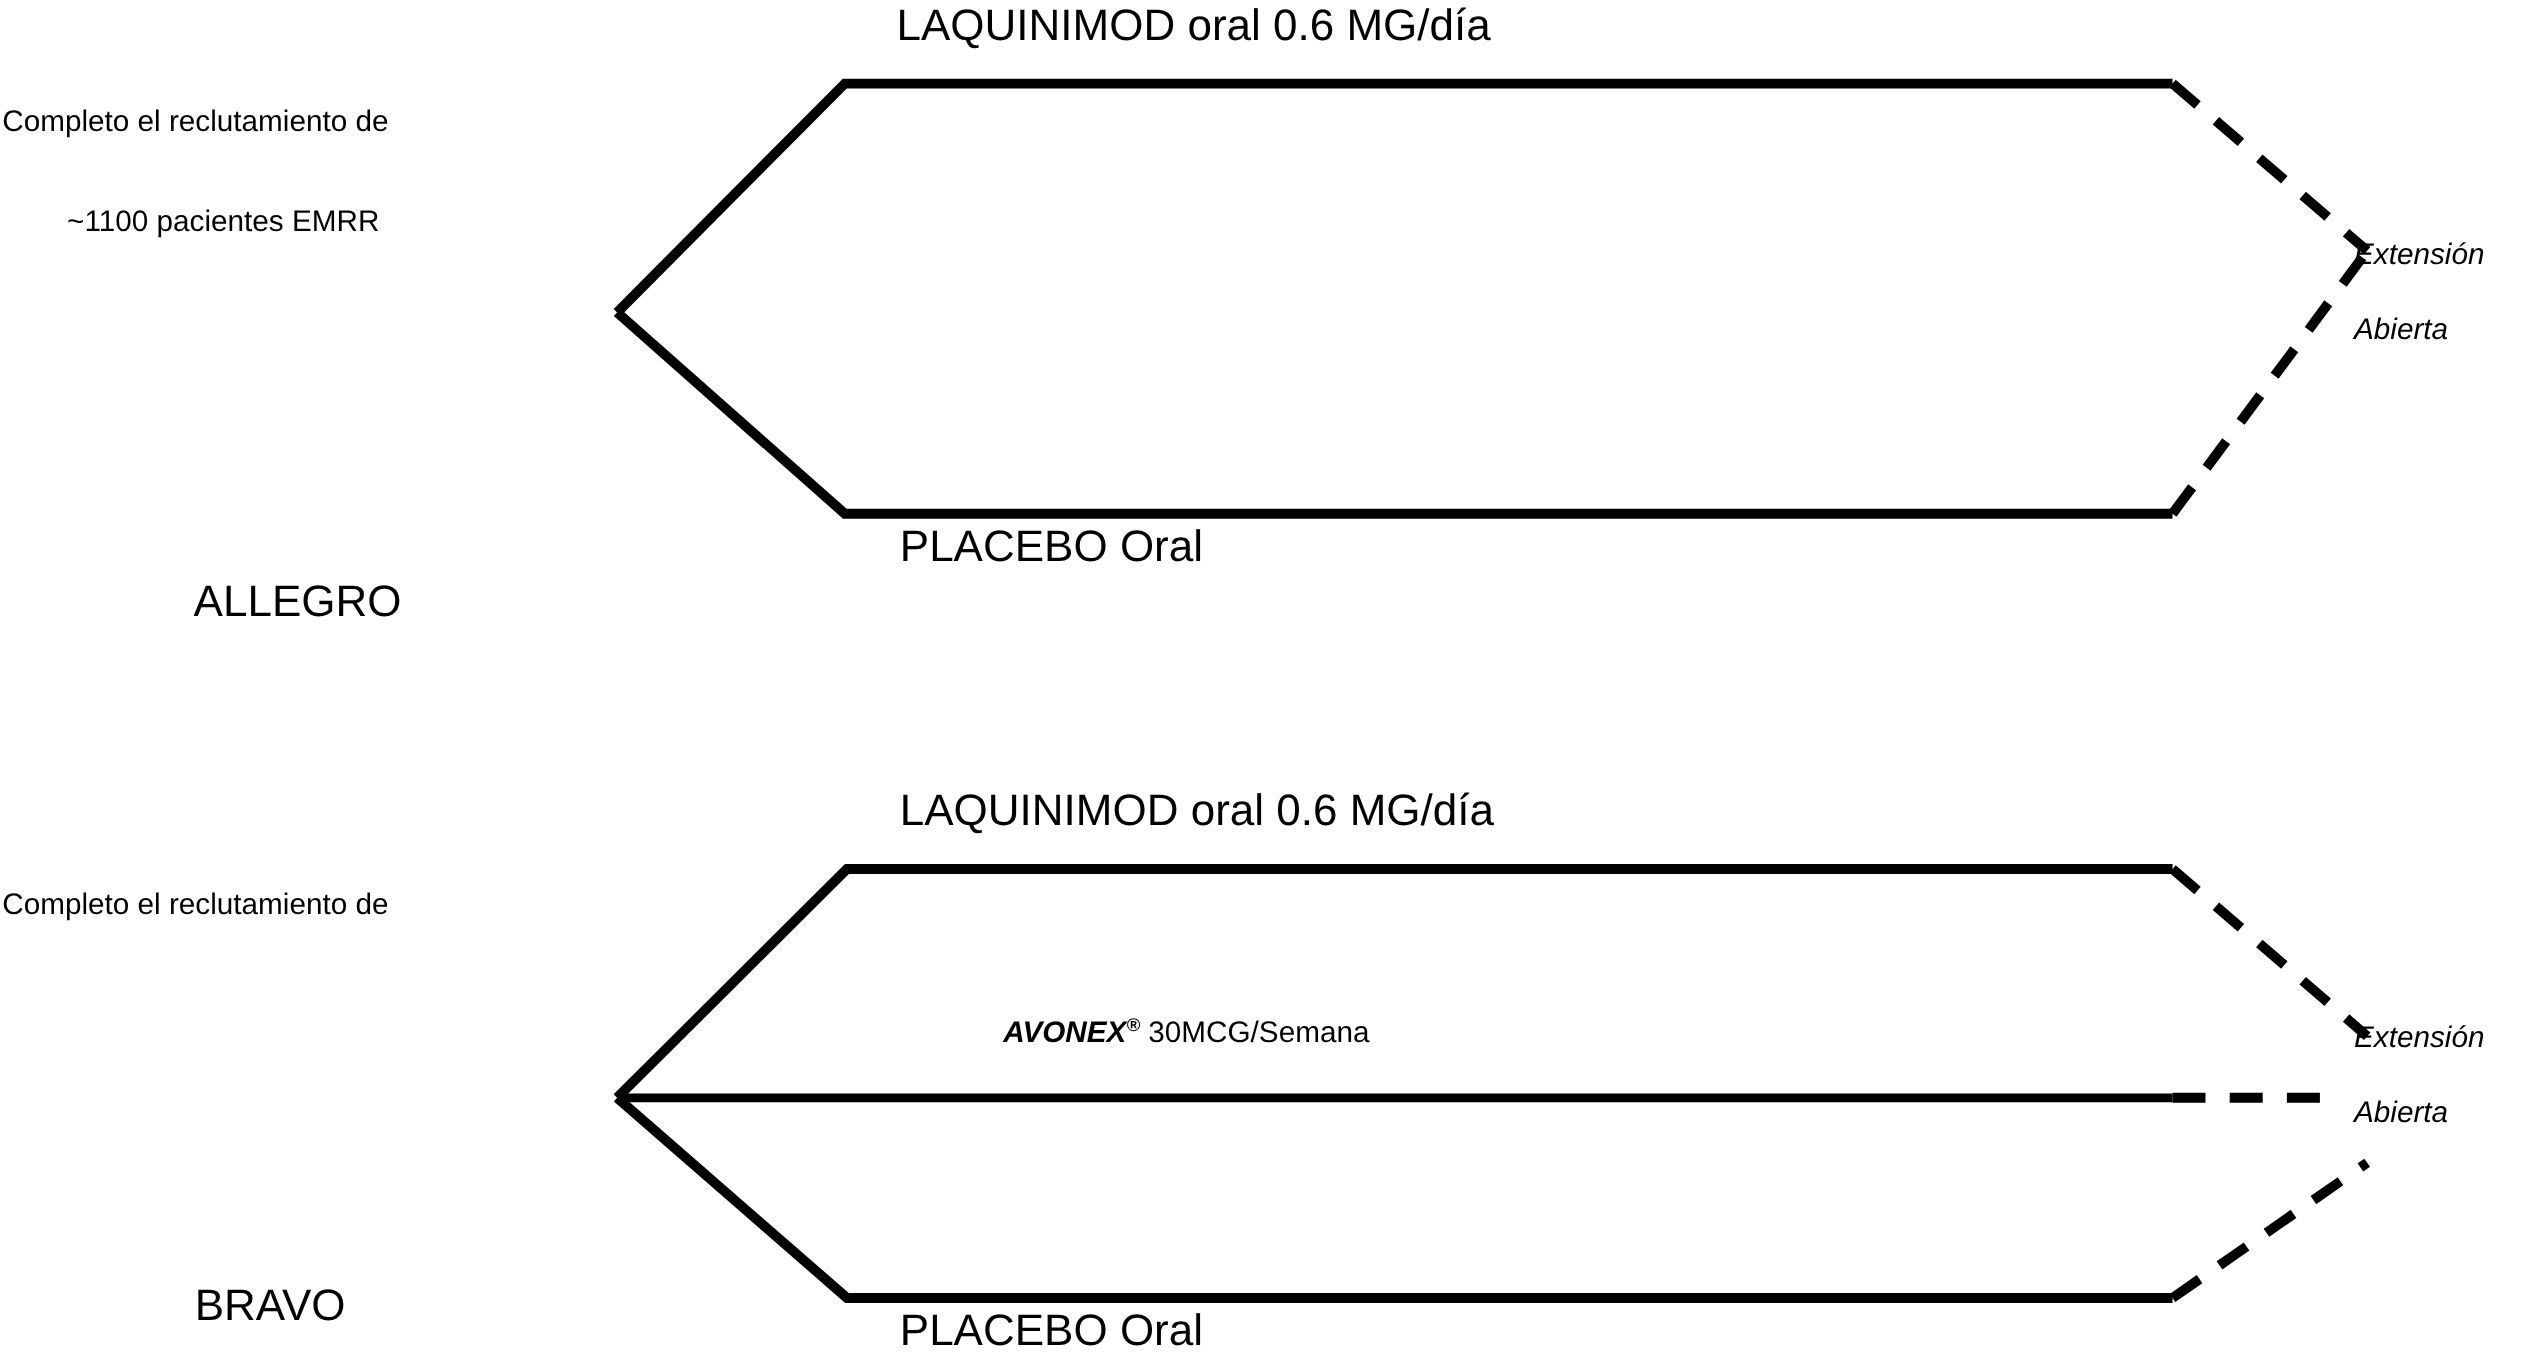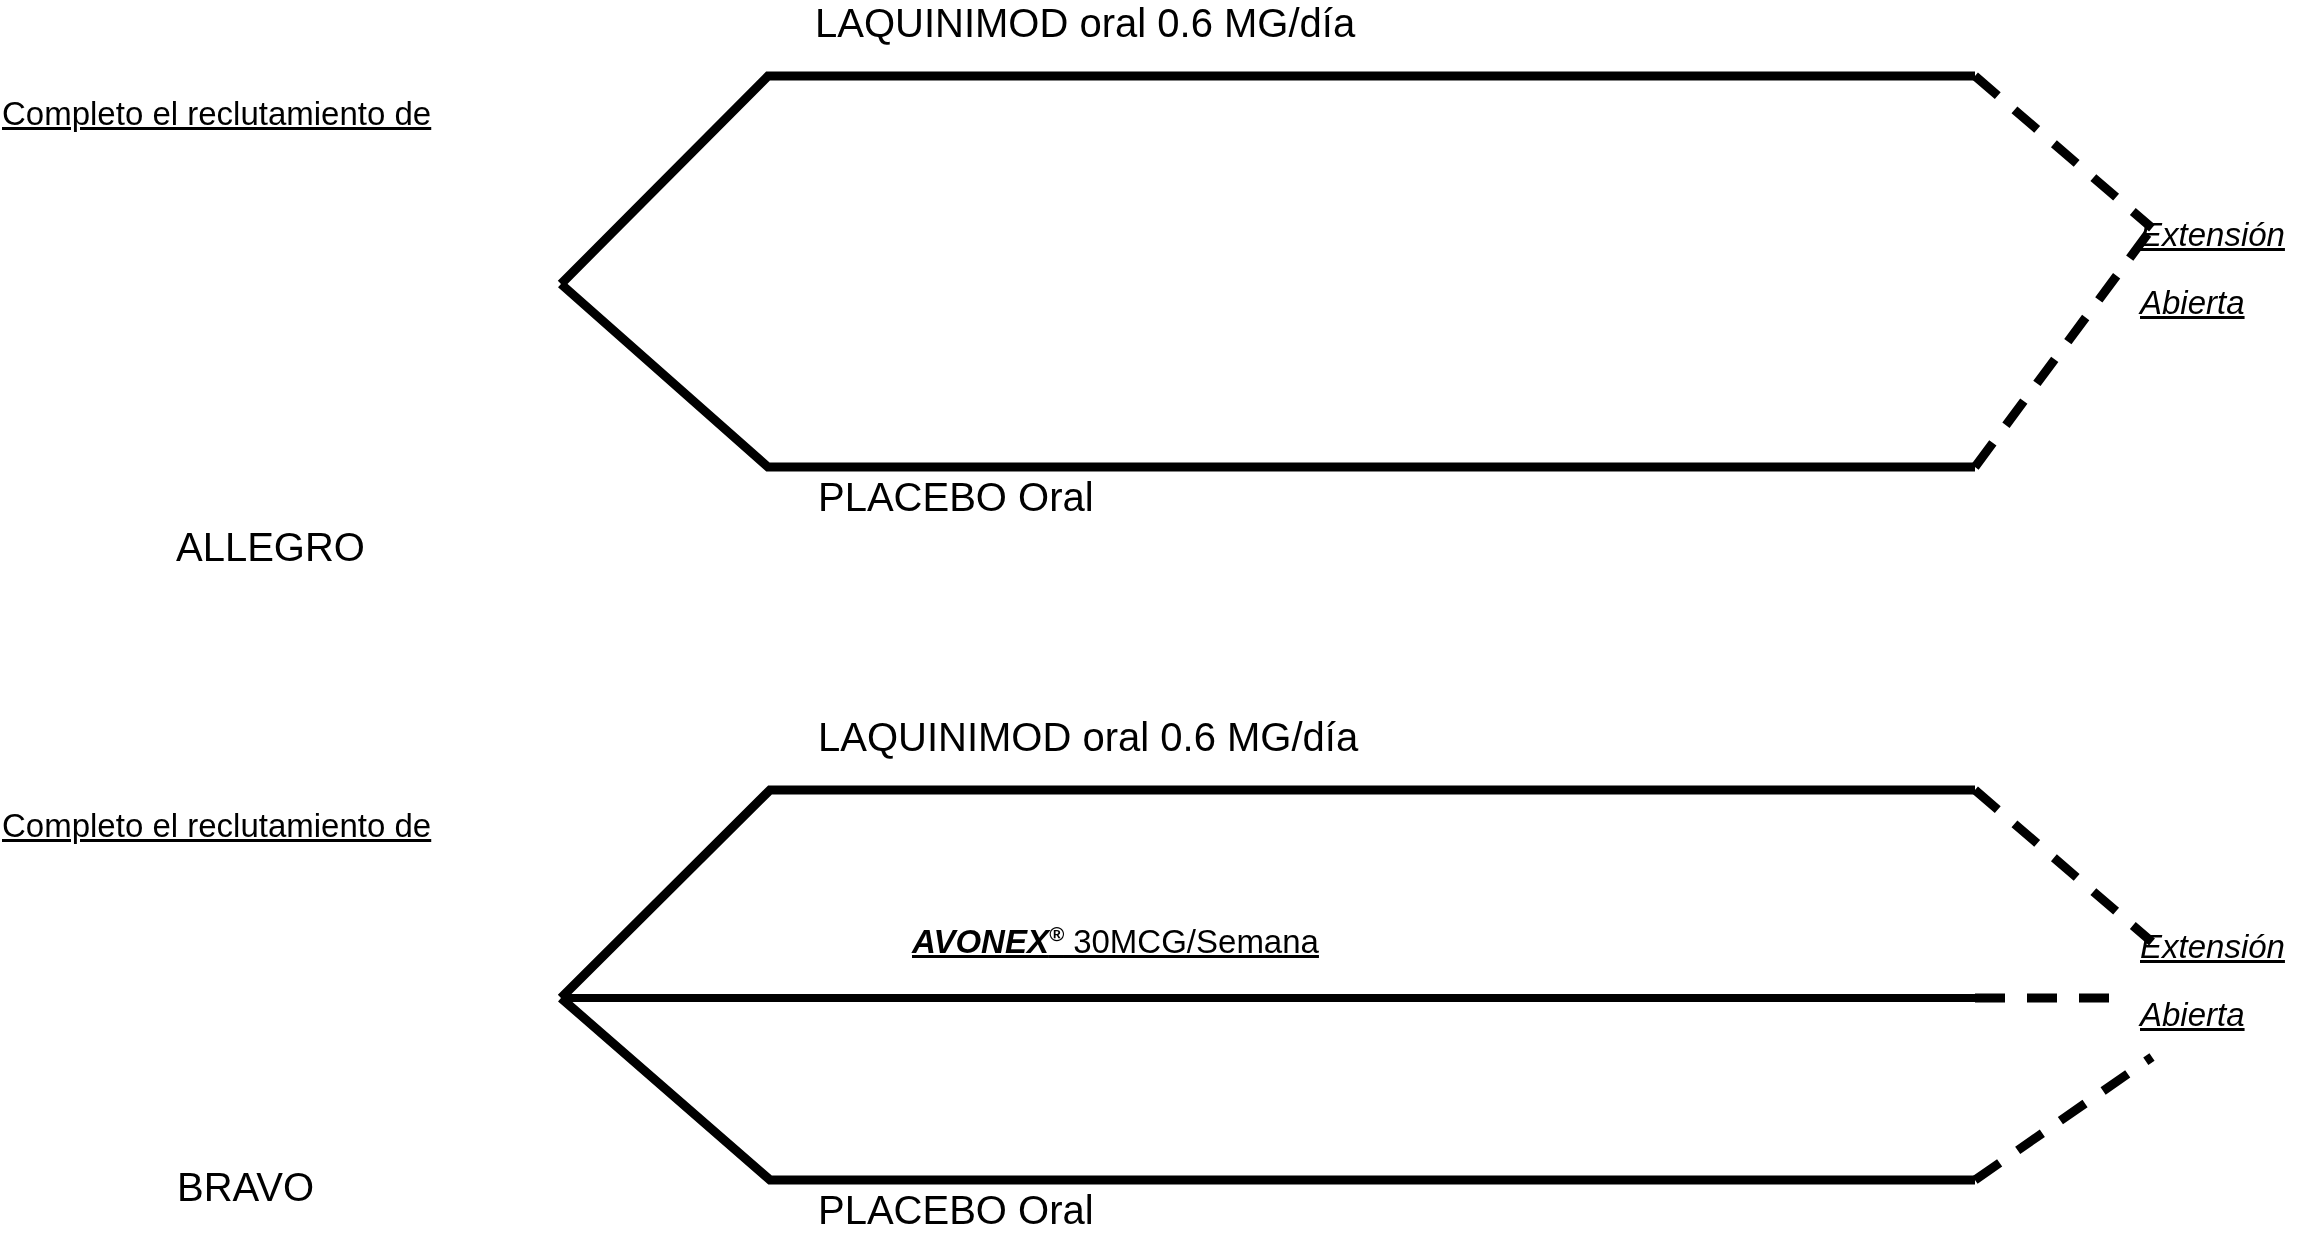--- a/index.html
+++ b/index.html
@@ -27,21 +27,21 @@
     height: 1236px;
     pointer-events: none;
   }
   .lbl {
     position: absolute;
     white-space: pre;
     line-height: 1.0;
     color: #000000;
     font-family: "Liberation Sans", sans-serif;
   }
-  .f39  { font-size: 33px; text-decoration: underline; }
+  .f39  { font-size: 27px; }
   .f40  { font-size: 40px; }
   .ital { font-style: italic; }
   .bi   { font-weight: bold; font-style: italic; }
   .reg  { font-weight: normal; font-style: normal; }
   sup.rmark {
     font-size: 0.62em;
     vertical-align: super;
     line-height: 0;
   }
 </style>
@@ -72,20 +72,21 @@
       <line x1="1975" y1="998" x2="2118" y2="998" stroke="#000000" stroke-width="9" stroke-dasharray="30 22" stroke-linecap="butt"></line>
       <line x1="1975" y1="790" x2="2152" y2="942" stroke="#000000" stroke-width="9" stroke-dasharray="30 22" stroke-linecap="butt"></line>
       <line x1="1975" y1="1180" x2="2152" y2="1057" stroke="#000000" stroke-width="9" stroke-dasharray="30 22" stroke-linecap="butt"></line>
     </g>
   </svg>
 
   <div class="lbl f40 reg" style="left:815px; top:3px;">LAQUINIMOD oral 0.6 MG/día</div>
 
   <div class="lbl f39 reg" style="left:2px; top:97px;">Completo el reclutamiento de</div>
 
+  <div class="lbl f39 reg" style="left:61px; top:188px;">~1100 pacientes EMRR</div>
 
 
   <div class="lbl f39 ital" style="left:2140px; top:218px;">Extensión</div>
 
   <div class="lbl f39 ital" style="left:2140px; top:286px;">Abierta</div>
 
   <div class="lbl f40 reg" style="left:818px; top:477px;">PLACEBO Oral</div>
 
   <div class="lbl f40 reg" style="left:176px; top:527px;">ALLEGRO</div>
 

